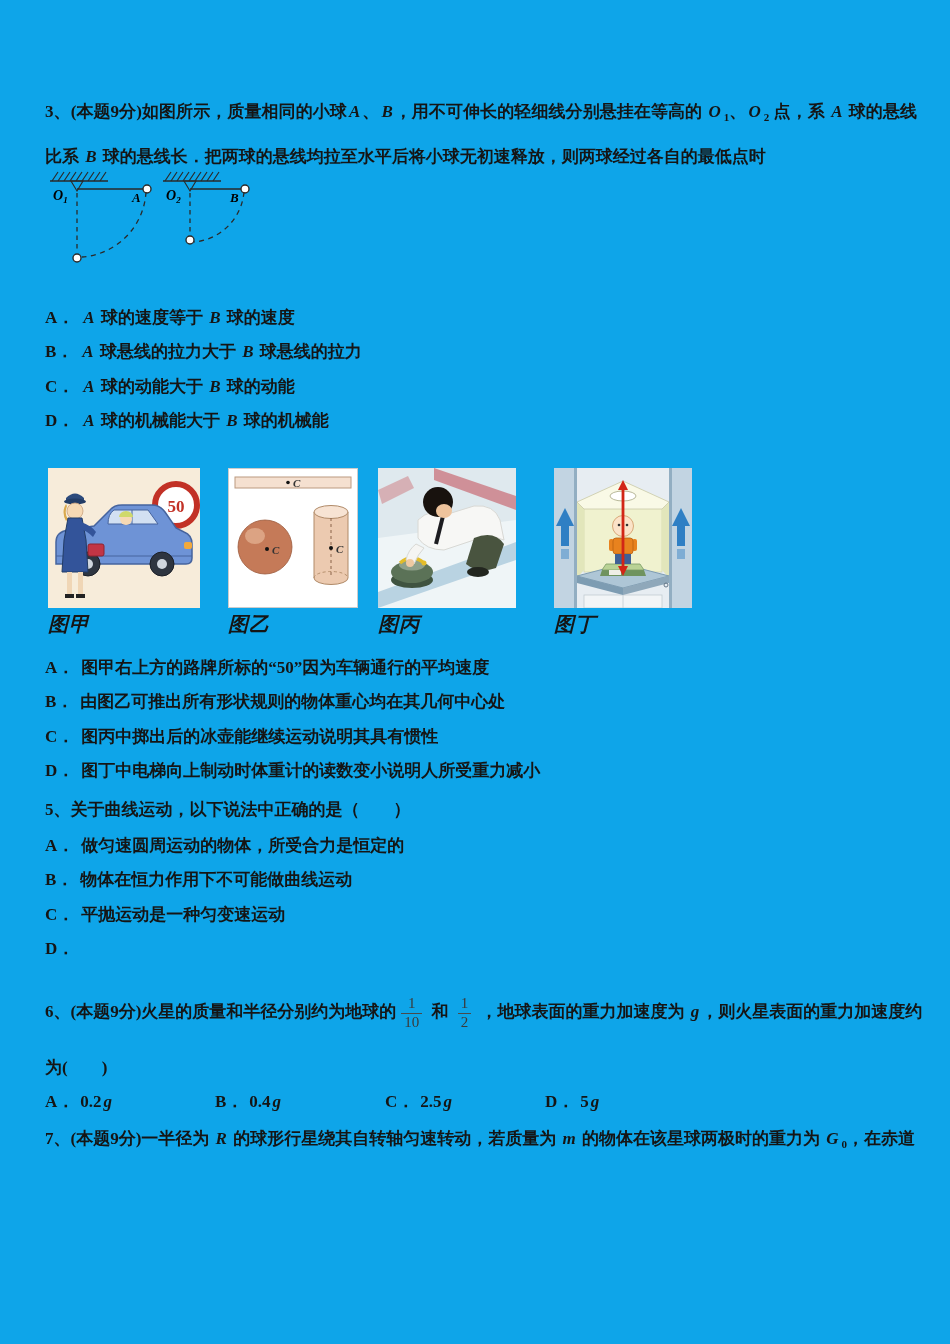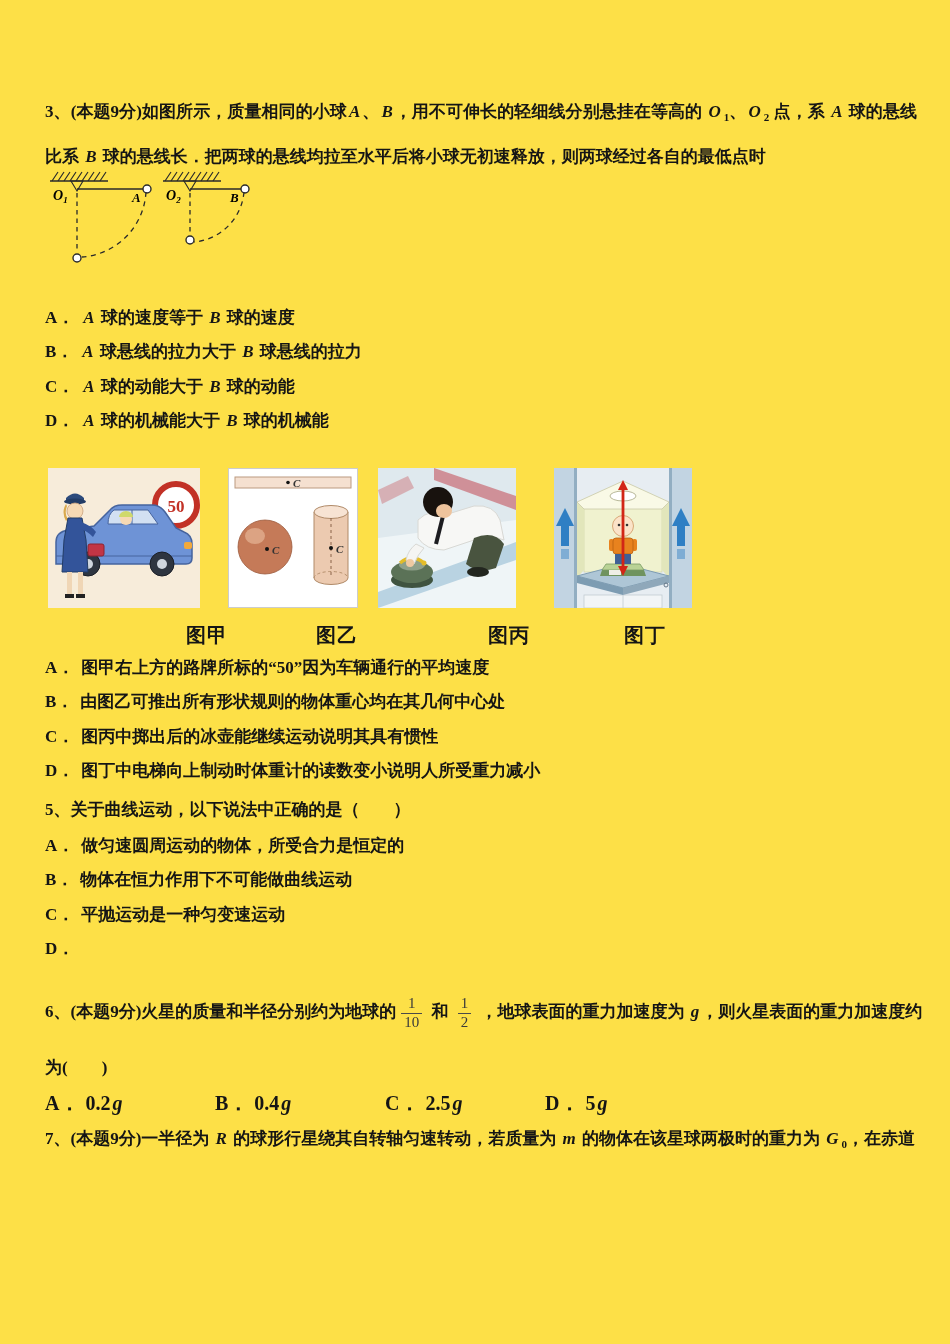--- a/index.html
+++ b/index.html
@@ -1,32 +1,32 @@
 <!DOCTYPE html>
 <html><head>
 <meta charset="utf-8">
 <style>
   html,body{margin:0;padding:0;background:#ffffff;}
-  .page{position:relative;width:950px;height:1344px;background:#fde047;overflow:hidden;
+  .page{position:relative;width:950px;height:1344px;background:#0ea5e9;overflow:hidden;
         font-family:"Liberation Serif","DejaVu Serif",serif;color:#151515;font-weight:700;}
   .abs{position:absolute;}
   .stem{font-size:17px;line-height:40px;text-align:justify;}
   .single{font-size:17px;white-space:nowrap;line-height:26px;}
   .optlist .optrow{display:flex;align-items:center;height:34.5px;font-size:17px;white-space:nowrap;}
   .optlabel{margin-right:7px;}
   .var{font-style:italic;margin:0 2px;font-family:"Liberation Serif","DejaVu Serif",serif;}
   .sub{font-size:11px;vertical-align:-4px;margin-left:1px;}
   .frac{display:inline-block;vertical-align:middle;text-align:center;font-weight:400;color:#3a3a3a;
         font-size:15px;line-height:1.15;margin:0 5px;}
   .frac .num{display:block;border-bottom:1.5px solid #4a4a4a;padding:0 3px;}
   .frac .den{display:block;padding:0 3px;}
   .figure{position:absolute;top:468px;}
   .figure svg{display:block;}
-  .figlabel{text-align:right;font-size:20px;margin-top:14px;letter-spacing:1px;}
-  .q6opt{position:absolute;font-size:20px;white-space:nowrap;}
+  .figlabel{text-align:left;font-size:20px;margin-top:3px;letter-spacing:1px;font-style:italic;}
+  .q6opt{position:absolute;font-size:17px;white-space:nowrap;}
   .q6opt .optlabel{margin-right:6px;}
   svg text{font-family:"Liberation Serif","DejaVu Serif",serif;}
 </style>
 </head>
 <body>
 
 <div class="page">
 
   <div class="abs stem" style="left:45px;top:92px;width:872px;"><span>3、(本题9分)如图所示，质量相同的小球</span><span class="var">A</span><span>、</span><span class="var">B</span><span>，用不可伸长的轻细线分别悬挂在等高的 </span><span class="var">O</span><span class="sub">1</span><span>、</span><span class="var">O</span><span class="sub">2</span><span> 点，系 </span><span class="var">A</span><span> 球的悬线比系 </span><span class="var">B</span><span> 球的悬线长．把两球的悬线均拉至水平后将小球无初速释放，则两球经过各自的最低点时</span></div>
 

